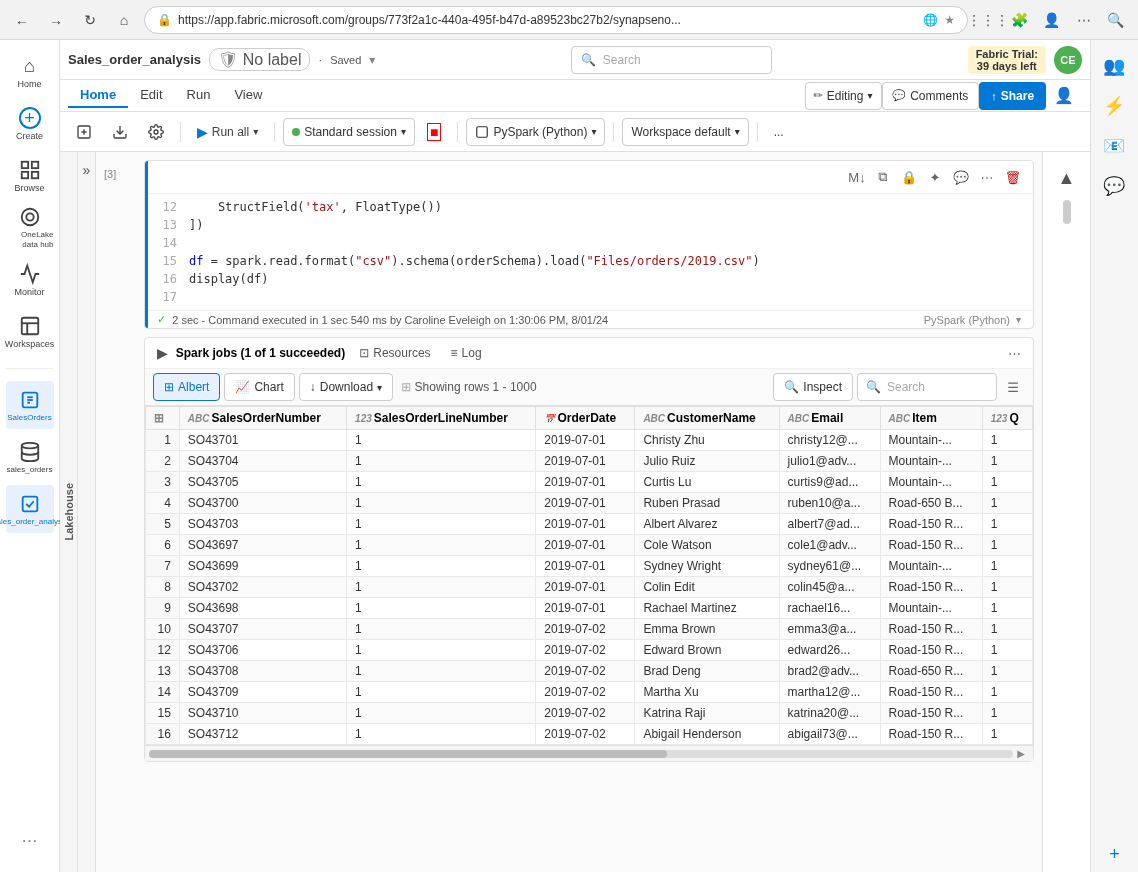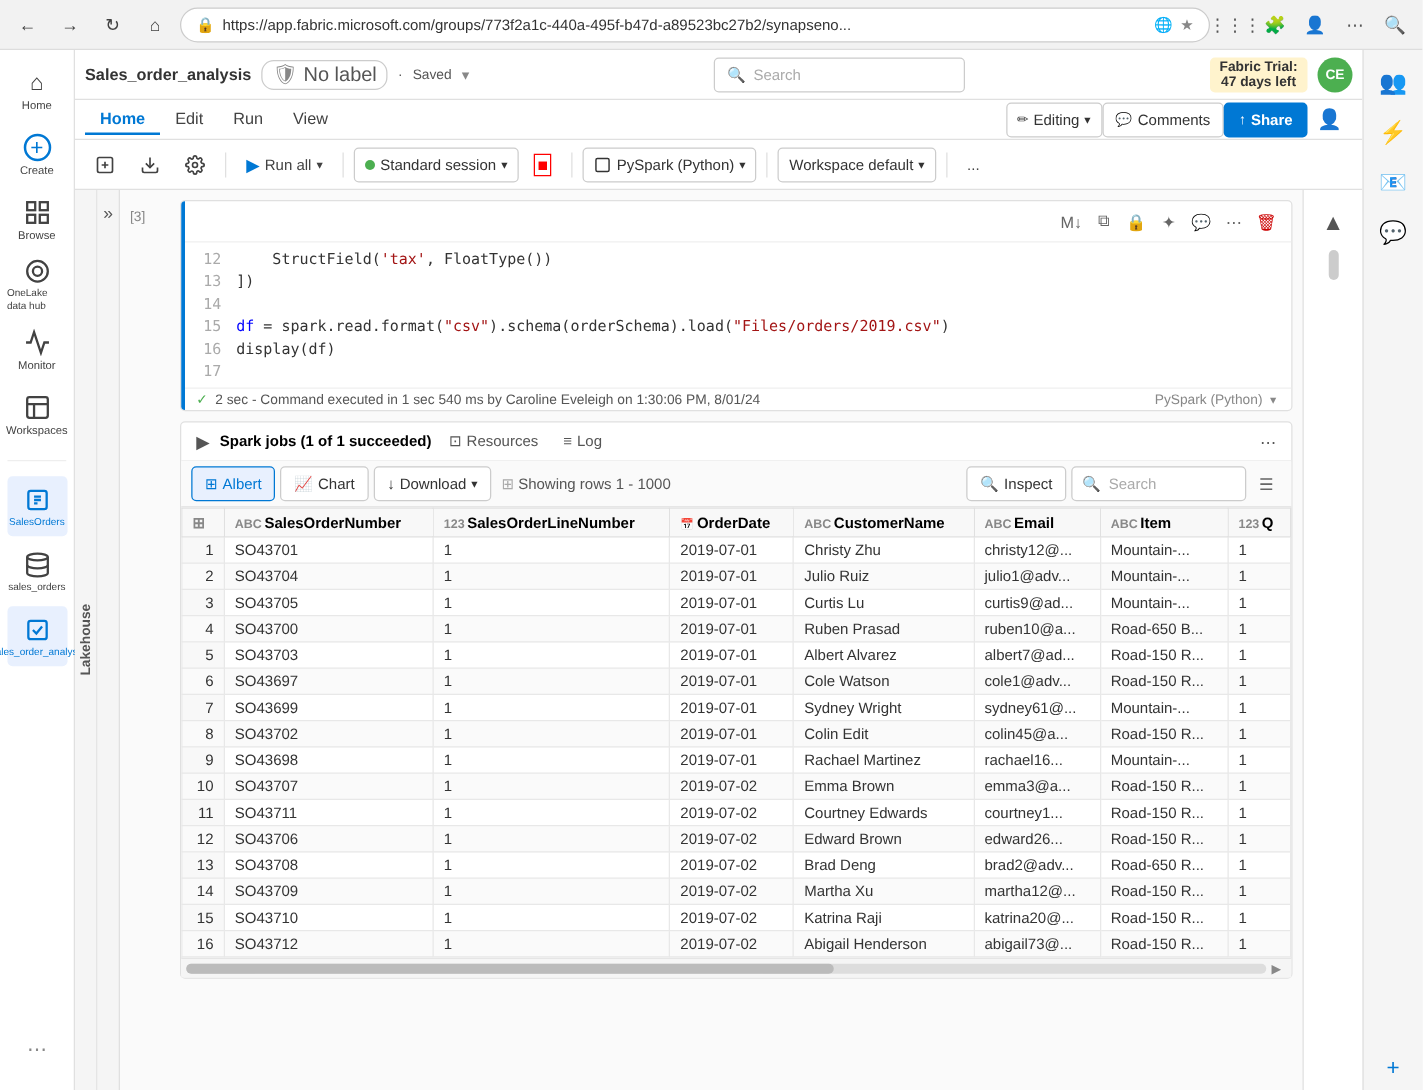--- a/index.html
+++ b/index.html
@@ -390,21 +390,21 @@
       top: 0;
       z-index: 1;
     }
     .data-table td {
       border: 1px solid #e8e8e8;
       padding: 3px 8px;
       white-space: nowrap;
       color: #333;
     }
     .data-table tr:nth-child(even) td { background: #fafafa; }
-    .col-icon { font-size: 10px; color: #888; margin-right: 2px; }
+    .col-icon { font-size: 10px; color: #888; margin-right: 2px; font-style: italic; }
     .row-num-col { background: #f8f8f8; color: #888; text-align: right; min-width: 30px; }
     .right-panel-btn {
       width: 36px; height: 36px;
       border: none; background: transparent;
       cursor: pointer; border-radius: 4px;
       display: flex; align-items: center; justify-content: center;
       color: #555; font-size: 18px;
     }
 
     
@@ -521,21 +521,21 @@
             <rect x="14" y="14" width="7" height="7"></rect>
             <rect x="3" y="14" width="7" height="7"></rect>
           </svg>
         <span class="sidebar-icon-label">Browse</span>
       </div>
       <div class="sidebar-icon">
         <svg viewBox="0 0 24 24" fill="none" stroke="currentColor" stroke-width="2">
             <circle cx="12" cy="12" r="9"></circle>
             <circle cx="12" cy="12" r="4"></circle>
           </svg>
-        <span class="sidebar-icon-label" style="font-size:8px; text-align:left; line-height:1.2;">OneLake data hub</span>
+        <span class="sidebar-icon-label" style="font-size:8px; text-align:right; line-height:1.2;">OneLake data hub</span>
       </div>
       <div class="sidebar-icon">
         <svg viewBox="0 0 24 24" fill="none" stroke="currentColor" stroke-width="2">
             <polyline points="22 12 18 12 15 21 9 3 6 12 2 12"></polyline>
           </svg>
         <span class="sidebar-icon-label">Monitor</span>
       </div>
       <div class="sidebar-icon">
         <svg viewBox="0 0 24 24" fill="none" stroke="currentColor" stroke-width="2">
             <rect x="3" y="3" width="18" height="18" rx="2"></rect>
@@ -588,21 +588,21 @@
         <span class="saved-badge">Saved</span>
         <span style="color:#888; font-size:12px;">▾</span>
         <div style="flex:1;"></div>
         <div class="app-header-search">
           <span style="color:#888;">🔍</span>
           <span style="color:#aaa;">Search</span>
         </div>
         <div style="flex:1;"></div>
         <div class="fabric-trial">
           <div>Fabric Trial:</div>
-          <div>47 days left</div>
+          <div>39 days left</div>
         </div>
         <div class="avatar-circle">CE</div>
       </div>
 
       <div class="notebook-menubar">
         <div class="menu-tab active">Home</div>
         <div class="menu-tab">Edit</div>
         <div class="menu-tab">Run</div>
         <div class="menu-tab">View</div>
         <div class="menu-spacer"></div>
@@ -892,30 +892,20 @@
                         <td class="row-num-col">10</td>
                         <td>SO43707</td>
                         <td>1</td>
                         <td>2019-07-02</td>
                         <td>Emma Brown</td>
                         <td>emma3@a...</td>
                         <td>Road-150 R...</td>
                         <td>1</td>
                       </tr>
                       <tr>
-                        <td class="row-num-col">11</td>
-                        <td>SO43711</td>
-                        <td>1</td>
-                        <td>2019-07-02</td>
-                        <td>Courtney Edwards</td>
-                        <td>courtney1...</td>
-                        <td>Road-150 R...</td>
-                        <td>1</td>
-                      </tr>
-                      <tr>
                         <td class="row-num-col">12</td>
                         <td>SO43706</td>
                         <td>1</td>
                         <td>2019-07-02</td>
                         <td>Edward Brown</td>
                         <td>edward26...</td>
                         <td>Road-150 R...</td>
                         <td>1</td>
                       </tr>
                       <tr>

